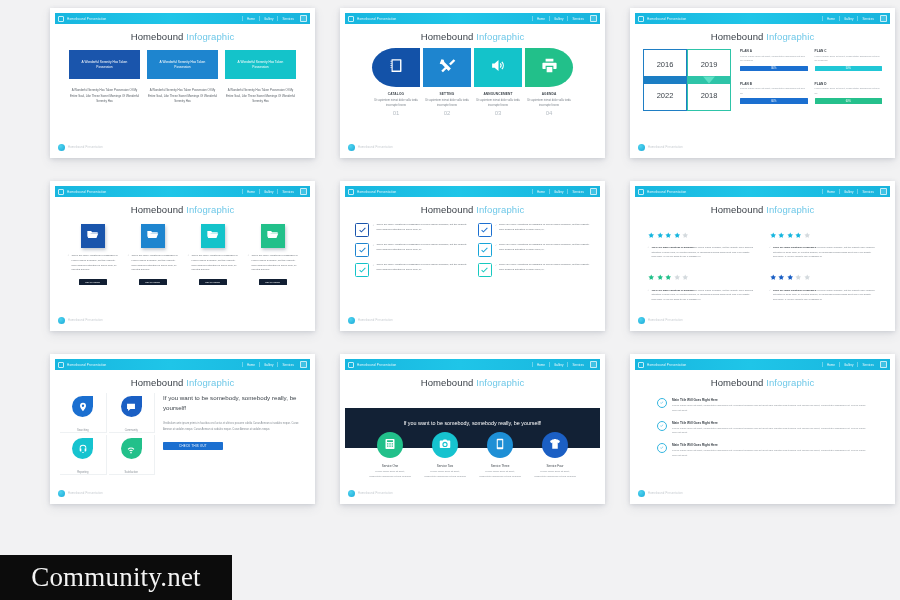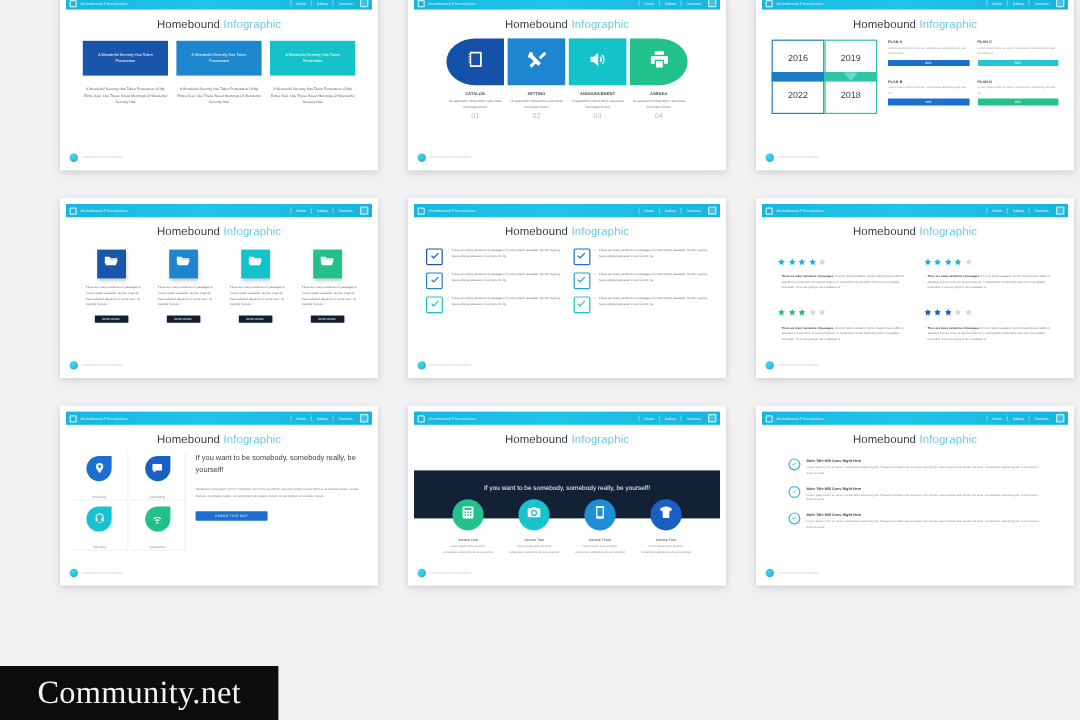--- a/index.html
+++ b/index.html
@@ -5,21 +5,21 @@
   * { box-sizing: border-box; margin:0; padding:0; }
   html,body { width:900px; height:600px; }
   body {
     background:#f2f2f3;
     font-family:"Liberation Sans", sans-serif;
     overflow:hidden;
     position:relative;
   }
   .grid {
     position:absolute;
-    left:0; top:0;
+    left:0; top:16px;
     width:900px; height:476px;
     display:grid;
     grid-template-columns:repeat(3, 290px);
     grid-template-rows:repeat(3, 173px);
     column-gap:0px; row-gap:0px;
     justify-content:center;
     align-content:center;
     padding-top:4px;
     padding-left:45px;
   }

